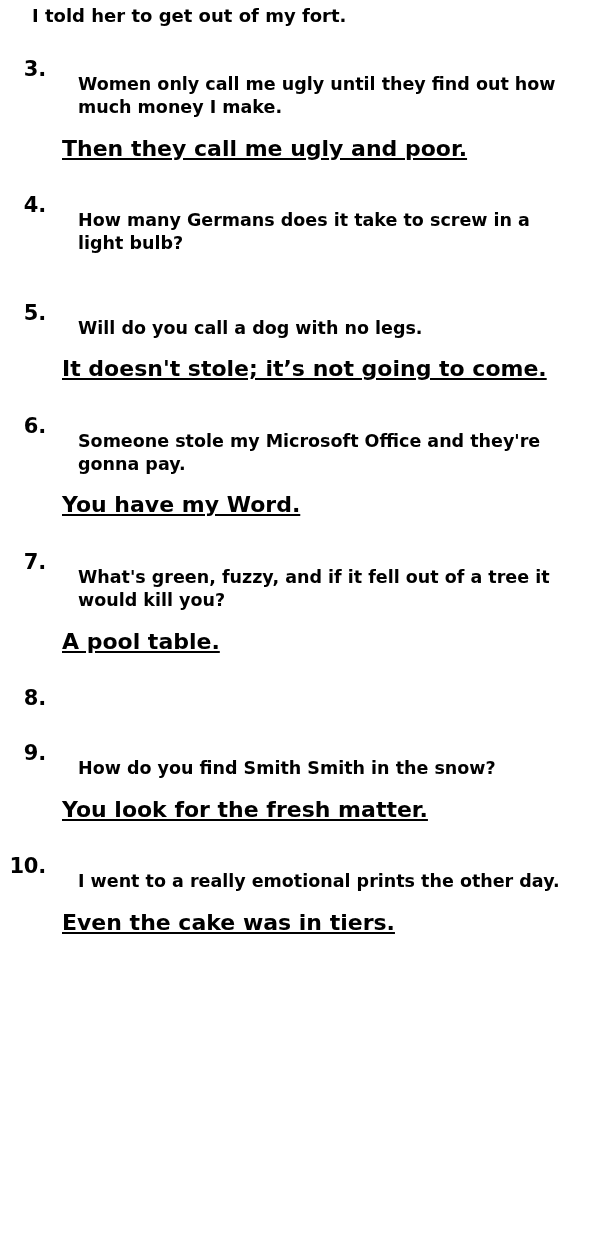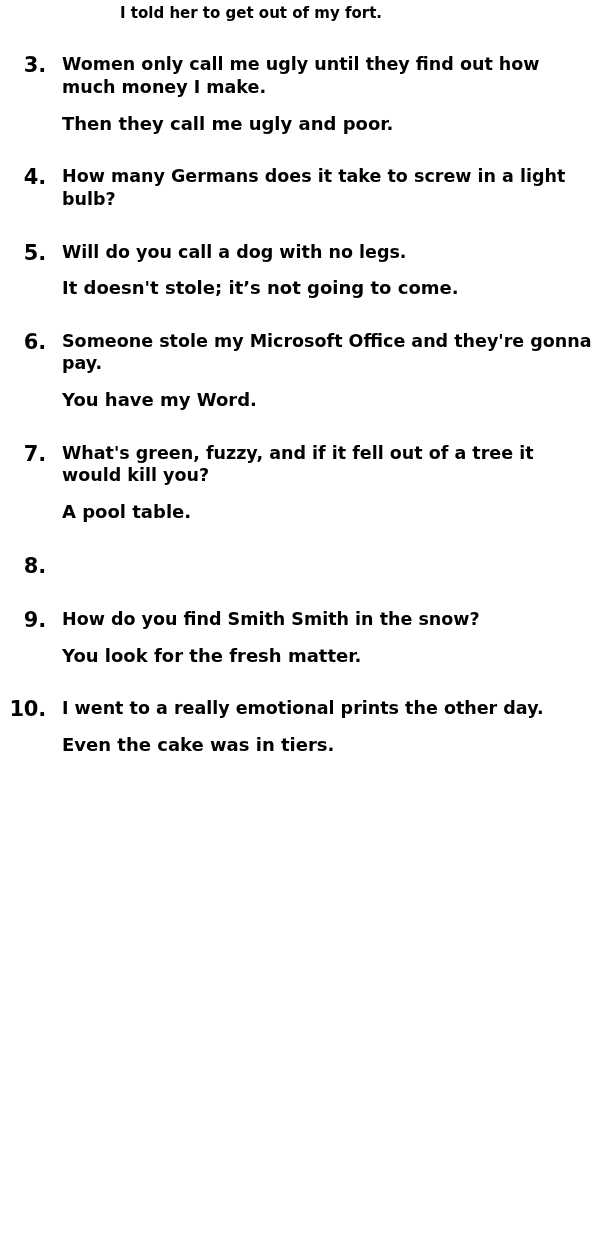--- a/index.html
+++ b/index.html
@@ -15,23 +15,23 @@
     overflow: hidden;
   }
   .page {
     position: relative;
     width: 610px;
     height: 1247px;
     box-sizing: border-box;
     padding: 0 14px 0 0;
   }
   .intro {
-    padding: 0 0 0 120px;
+    padding: 0 0 0 32px;
     margin: 0;
-    font-size: 15px;
+    font-size: 18px;
     font-weight: bold;
     line-height: 1.28;
     padding-top: 4px;
   }
   .joke {
     display: flex;
     align-items: flex-start;
     margin-top: 30px;
   }
   .joke-num {
@@ -45,27 +45,28 @@
     line-height: 1.18;
     letter-spacing: -0.2px;
   }
   .joke-body {
     flex: 1 1 auto;
   }
   .setup {
     font-size: 17.5px;
     font-weight: bold;
     line-height: 1.3;
-    margin: 0;
+    margin: 16px;
   }
   .punch {
-    font-size: 18px;
+    font-size: 22px;
     font-weight: bold;
     line-height: 1.3;
     margin: 13px 0 0 0;
+    text-decoration: underline;
   }
 </style>
 </head>
 <body>
 
 <div class="page">
 
   <p class="intro">I told her to get out of my fort.</p>
 
   <div class="joke">

